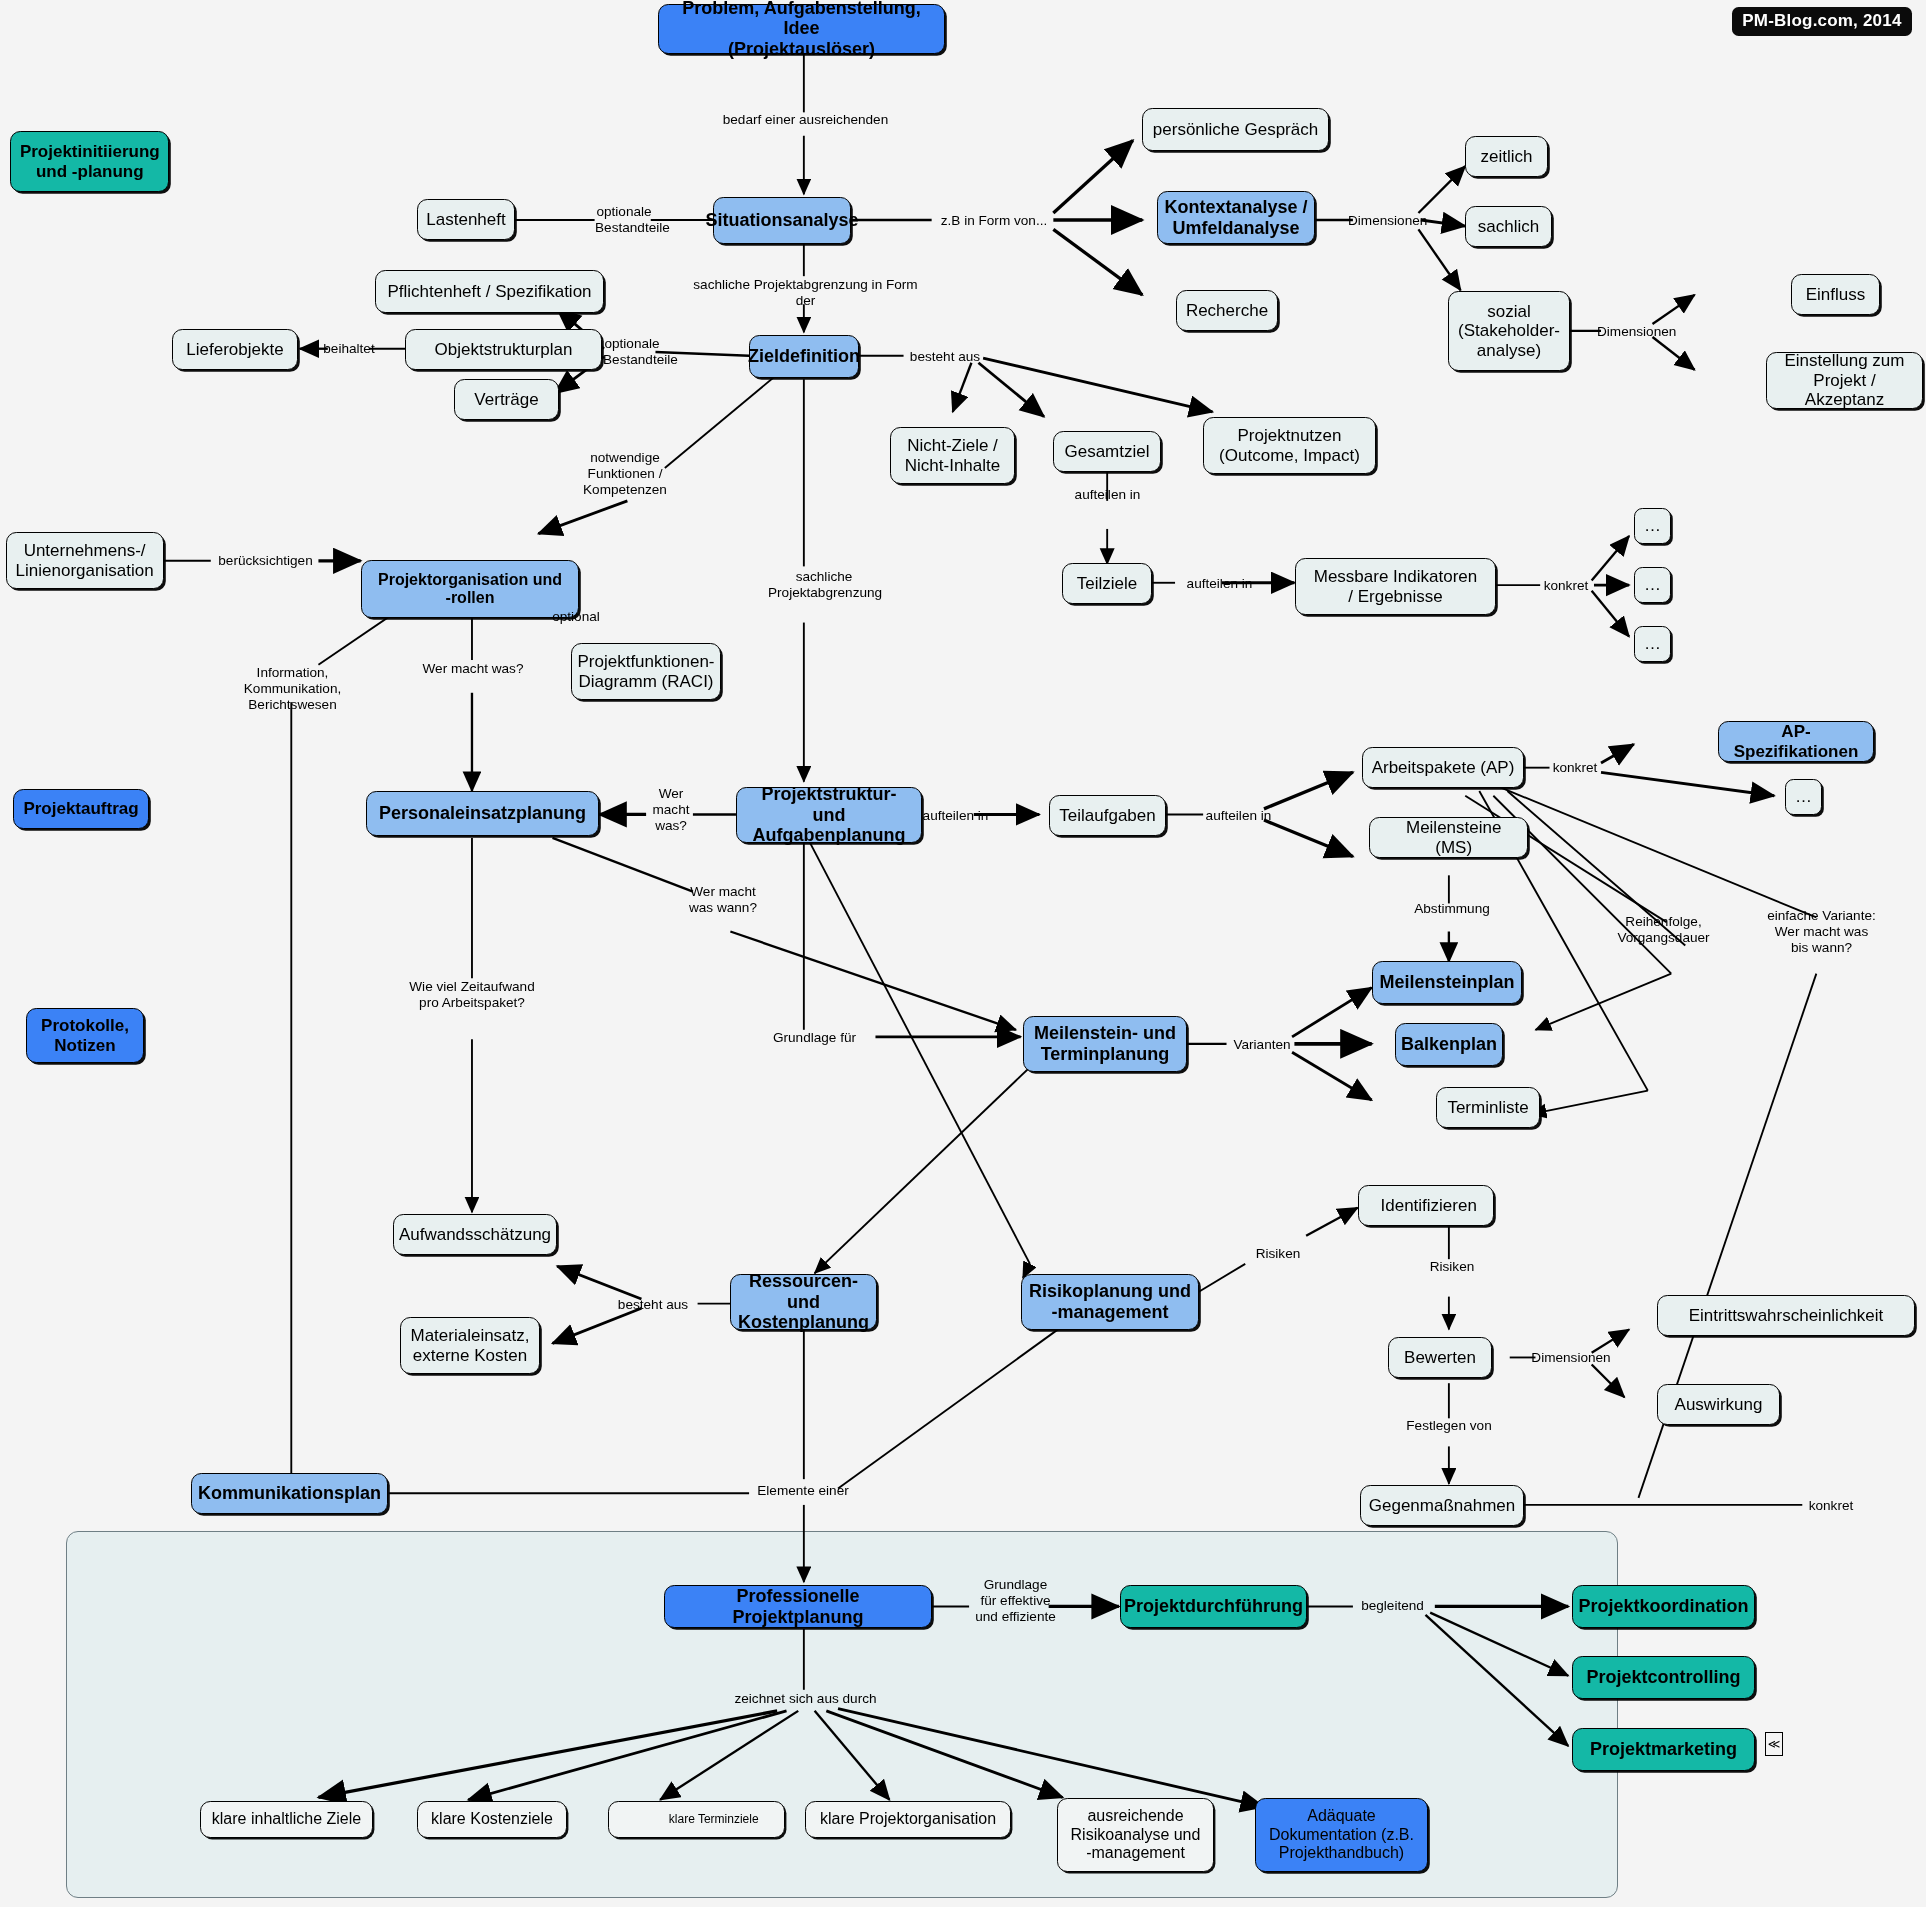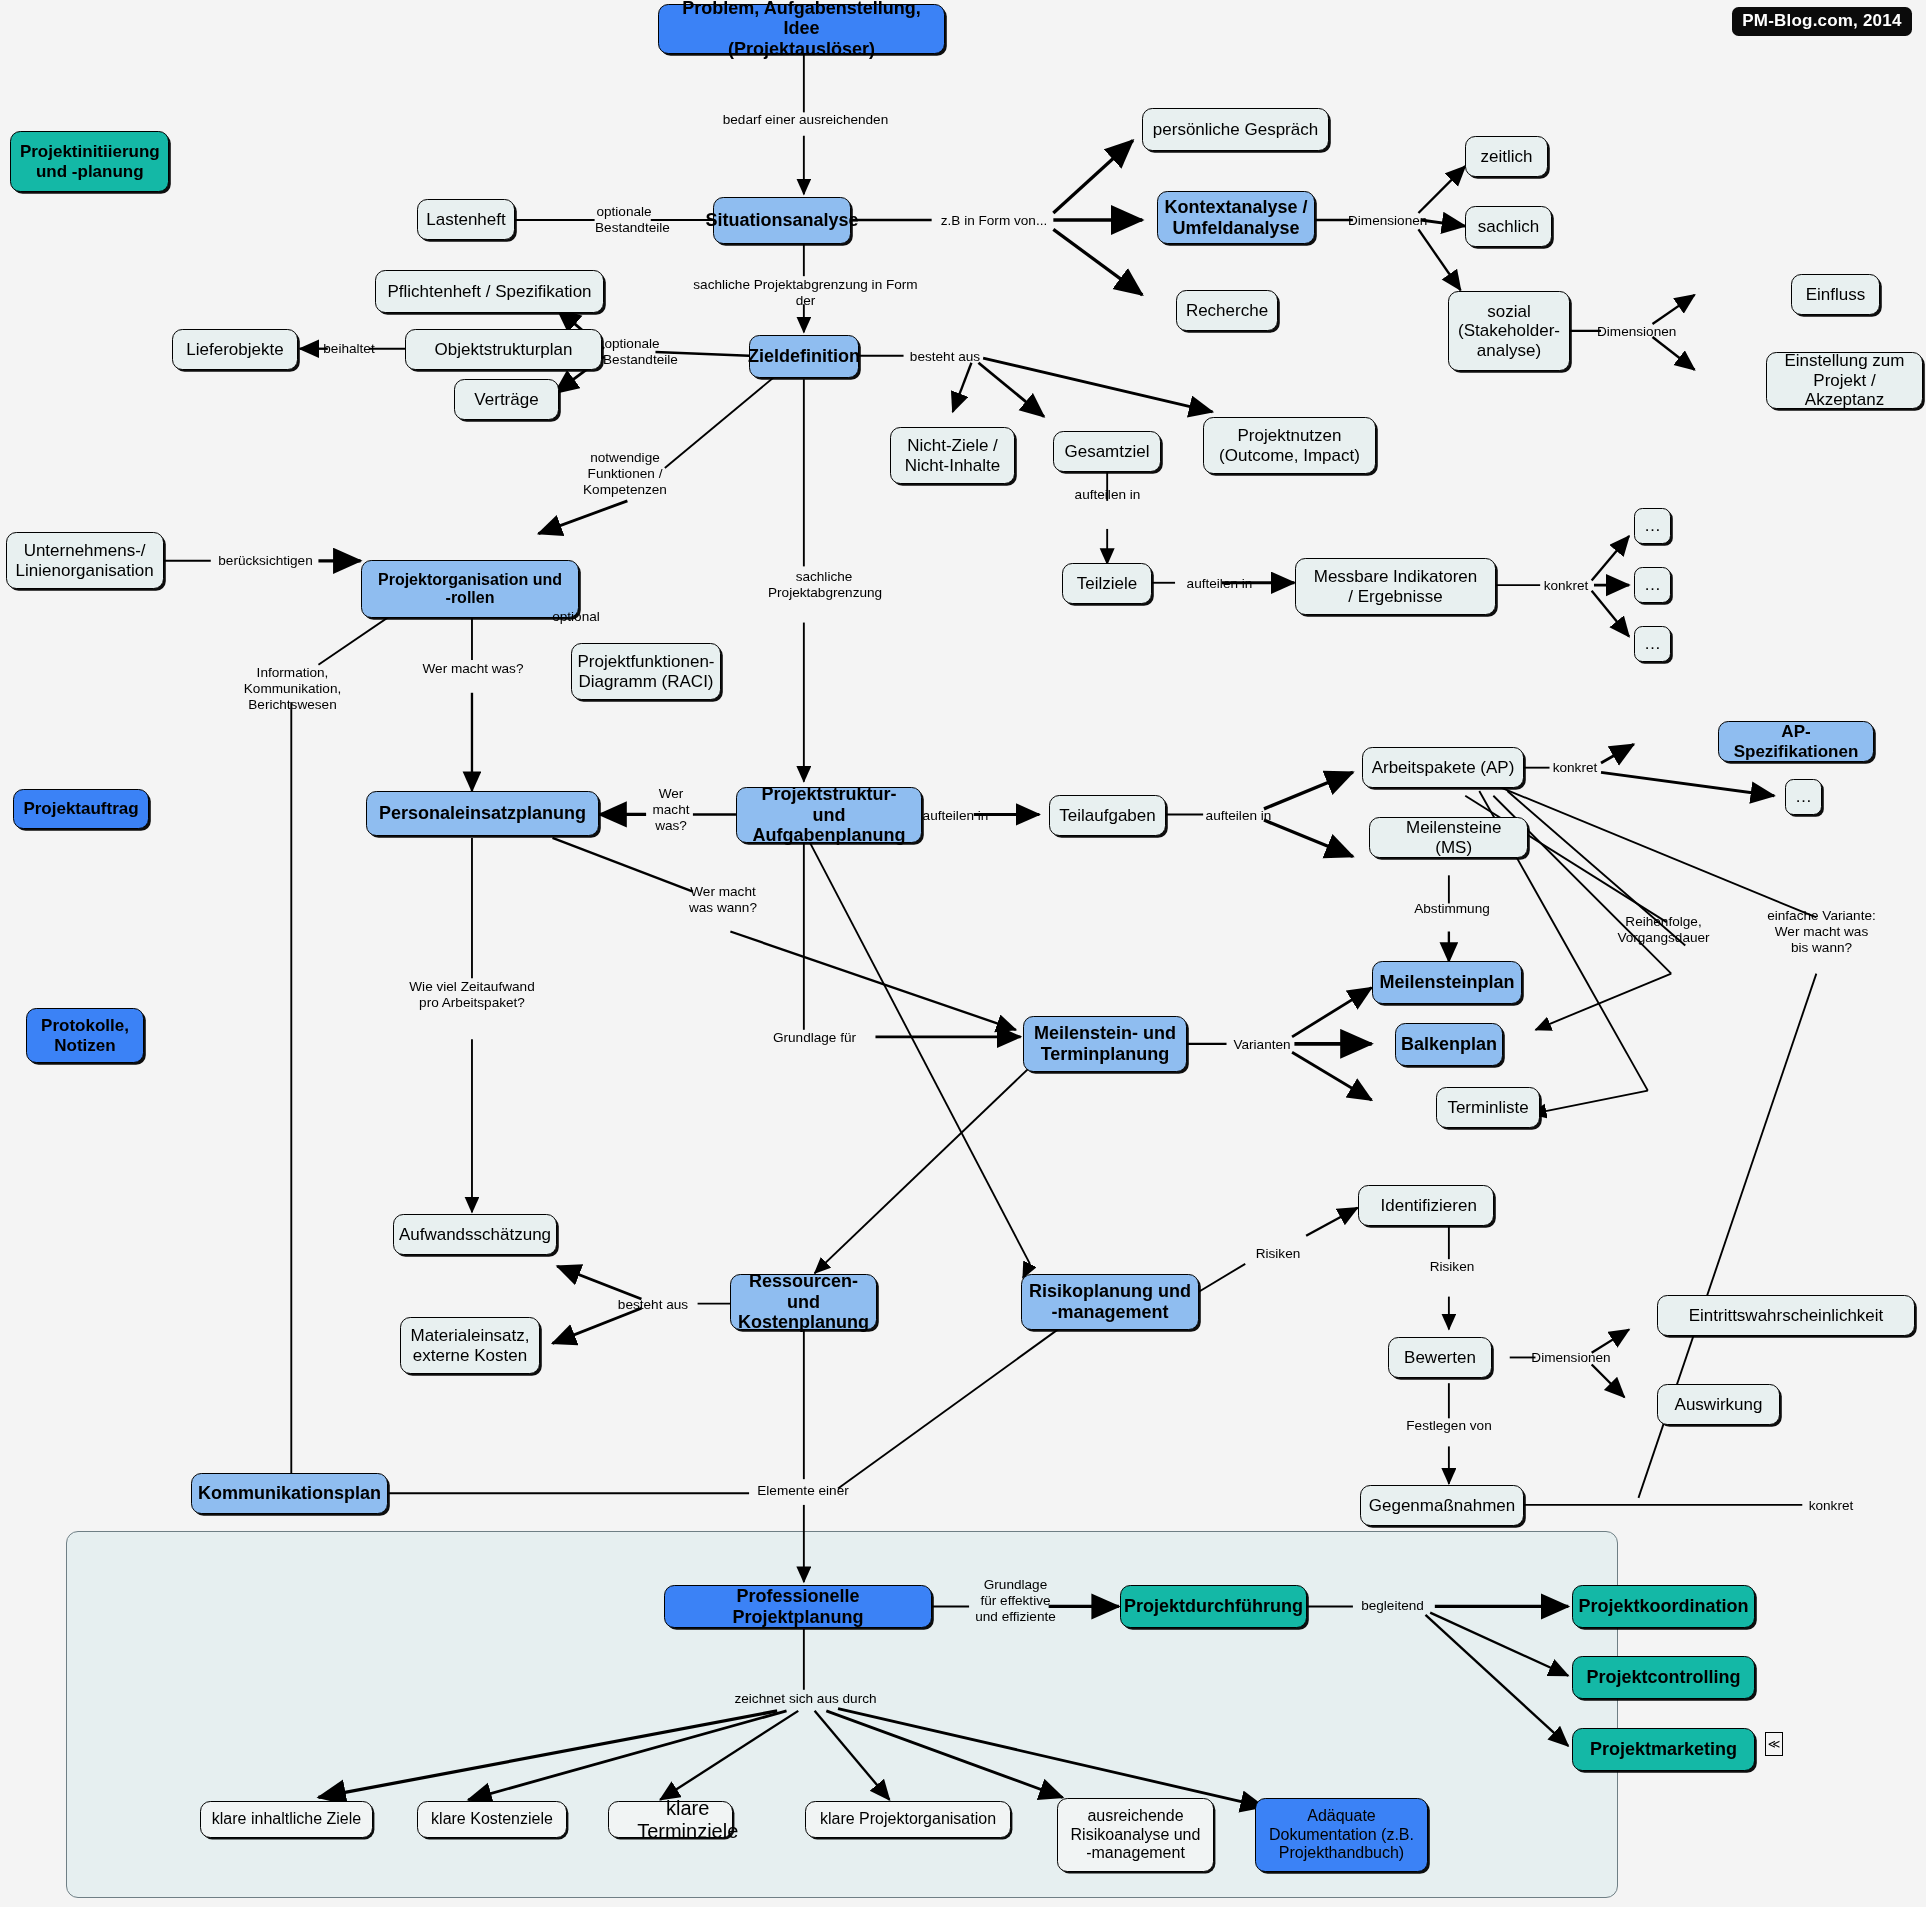--- a/index.html
+++ b/index.html
@@ -329,21 +329,21 @@
   <div class="node green" style="left:1120px;top:1585px;width:187px;height:43px;font-size:18px;">Projektdurchführung</div>
 
   <div class="node green" style="left:1572px;top:1585px;width:183px;height:43px;font-size:18px;">Projektkoordination</div>
 
   <div class="node green" style="left:1572px;top:1656px;width:183px;height:43px;font-size:18px;">Projektcontrolling</div>
 
   <div class="node green" style="left:1572px;top:1728px;width:183px;height:43px;font-size:18px;">Projektmarketing</div>
 
   <div class="node white" style="left:200px;top:1801px;width:173px;height:37px;font-size:16px;">klare inhaltliche Ziele</div>
   <div class="node white" style="left:417px;top:1801px;width:150px;height:37px;font-size:16px;">klare Kostenziele</div>
-  <div class="node white" style="left:608px;top:1801px;width:125px;height:37px;font-size:20px;padding-left:40px;">klare Terminziele</div>
+  <div class="node white" style="left:608px;top:1801px;width:177px;height:37px;font-size:12px;padding-left:40px;">klare Terminziele</div>
   <div class="node white" style="left:805px;top:1801px;width:206px;height:37px;font-size:16px;">klare Projektorganisation</div>
 
   <div class="node white" style="left:1057px;top:1798px;width:157px;height:74px;font-size:16px;white-space:pre-line;">ausreichende
 Risikoanalyse und
 -management</div>
 
   <div class="node yellow" style="left:1255px;top:1798px;width:173px;height:74px;font-size:16px;font-weight:400;white-space:pre-line;">Adäquate
 Dokumentation (z.B.
 Projekthandbuch)</div>
 

